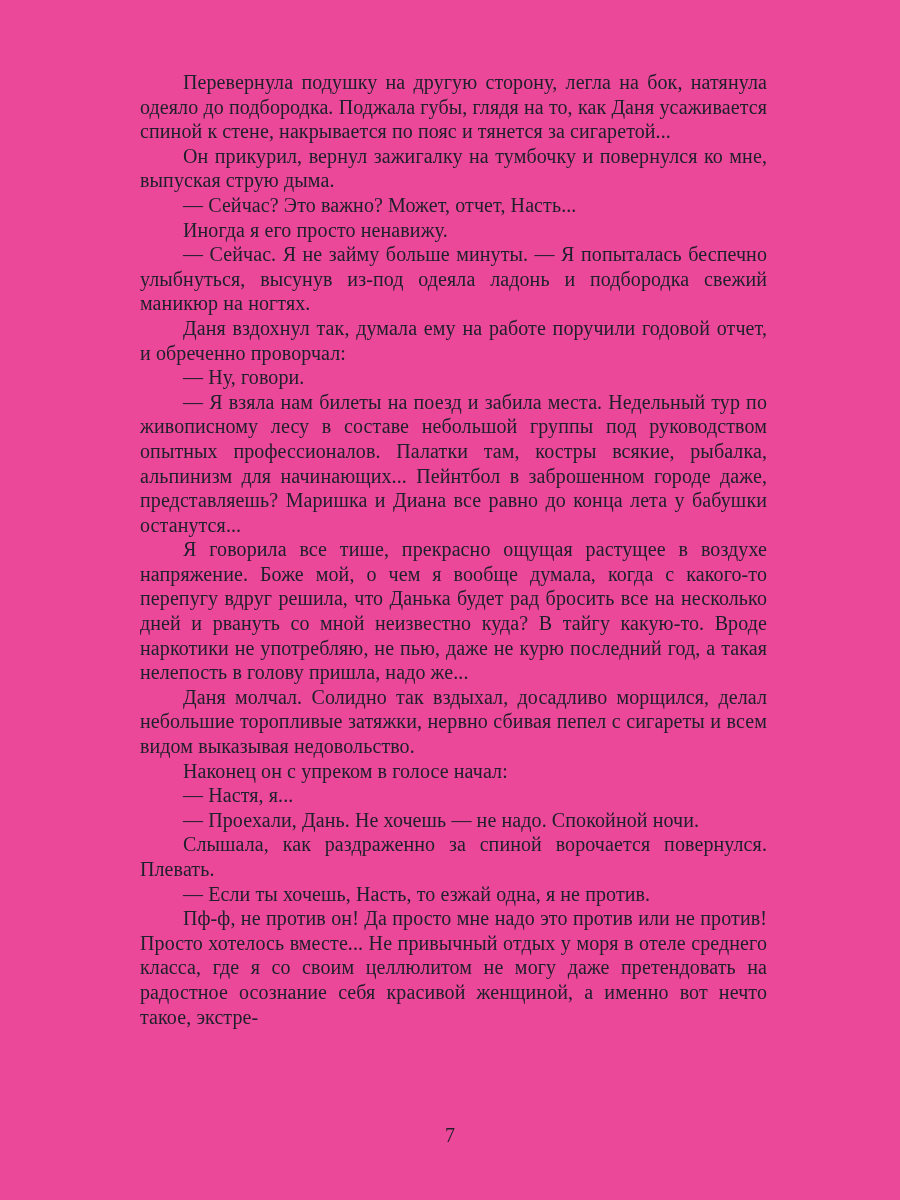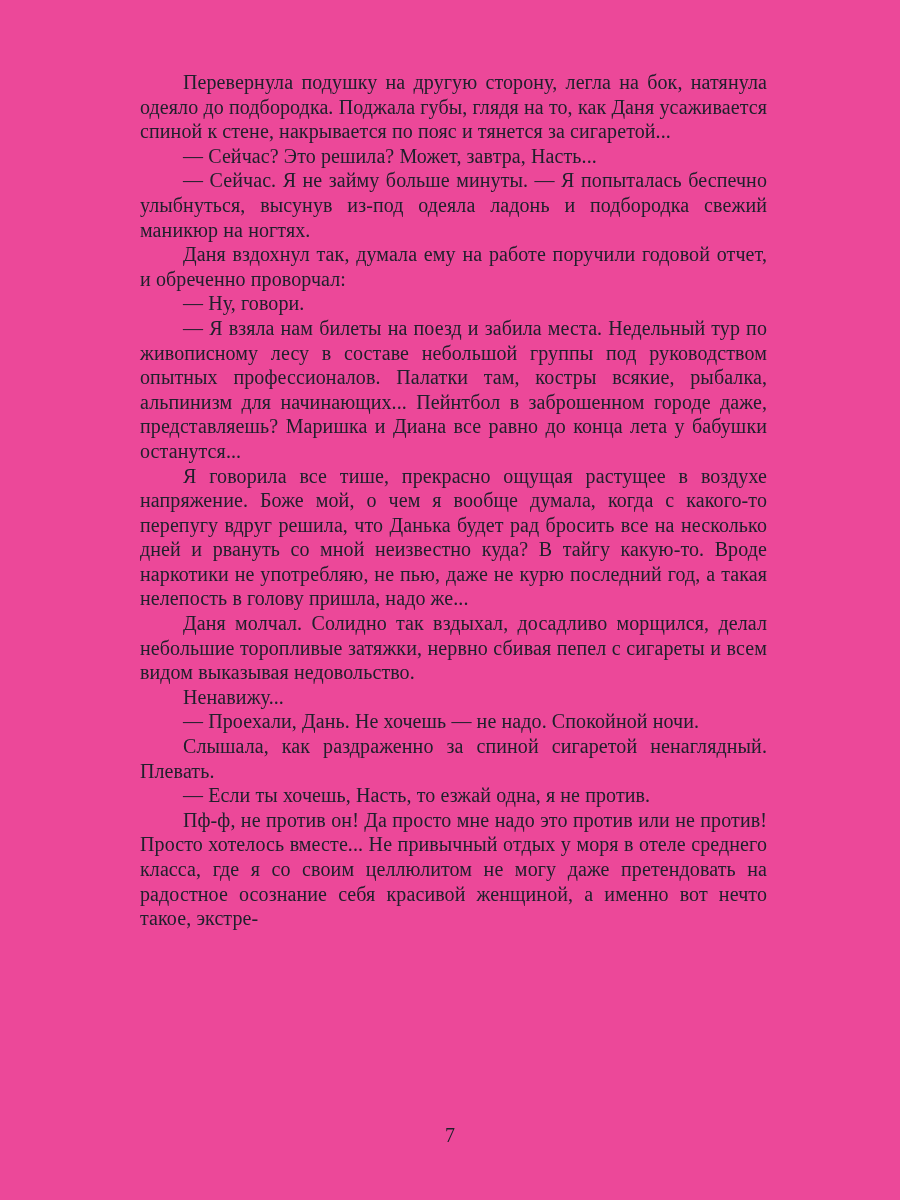--- a/index.html
+++ b/index.html
@@ -42,27 +42,30 @@
     font-size: 20px;
     color: #20202c;
   }
 </style>
 </head>
 <body>
 
 <div class="page">
   <div class="text-block">
       <p>Перевернула подушку на другую сторону, легла на бок, натянула одеяло до подбородка. Поджала губы, глядя на то, как Даня усаживается спиной к стене, накрывается по пояс и тянется за сигаретой...</p>
-      <p>— Сейчас? Это решила? Может, завтра, Насть...</p>
+      <p>Он прикурил, вернул зажигалку на тумбочку и повернулся ко мне, выпуская струю дыма.</p>
+      <p>— Сейчас? Это важно? Может, отчет, Насть...</p>
+      <p>Иногда я его просто ненавижу.</p>
       <p>— Сейчас. Я не займу больше минуты. — Я попыталась беспечно улыбнуться, высунув из-под одеяла ладонь и подбородка свежий маникюр на ногтях.</p>
       <p>Даня вздохнул так, думала ему на работе поручили годовой отчет, и обреченно проворчал:</p>
       <p>— Ну, говори.</p>
       <p>— Я взяла нам билеты на поезд и забила места. Недельный тур по живописному лесу в составе небольшой группы под руководством опытных профессионалов. Палатки там, костры всякие, рыбалка, альпинизм для начинающих... Пейнтбол в заброшенном городе даже, представляешь? Маришка и Диана все равно до конца лета у бабушки останутся...</p>
       <p>Я говорила все тише, прекрасно ощущая растущее в воздухе напряжение. Боже мой, о чем я вообще думала, когда с какого-то перепугу вдруг решила, что Данька будет рад бросить все на несколько дней и рвануть со мной неизвестно куда? В тайгу какую-то. Вроде наркотики не употребляю, не пью, даже не курю последний год, а такая нелепость в голову пришла, надо же...</p>
       <p>Даня молчал. Солидно так вздыхал, досадливо морщился, делал небольшие торопливые затяжки, нервно сбивая пепел с сигареты и всем видом выказывая недовольство.</p>
-      <p>Ненавижу...</p>
+      <p>Наконец он с упреком в голосе начал:</p>
+      <p>— Настя, я...</p>
       <p>— Проехали, Дань. Не хочешь — не надо. Спокойной ночи.</p>
-      <p>Слышала, как раздраженно за спиной сигаретой ненаглядный. Плевать.</p>
+      <p>Слышала, как раздраженно за спиной ворочается повернулся. Плевать.</p>
       <p>— Если ты хочешь, Насть, то езжай одна, я не против.</p>
       <p>Пф-ф, не против он! Да просто мне надо это против или не против! Просто хотелось вместе... Не привычный отдых у моря в отеле среднего класса, где я со своим целлюлитом не могу даже претендовать на радостное осознание себя красивой женщиной, а именно вот нечто такое, экстре-</p>
     </div>
   <div class="page-number">7</div>
 </div>
 
 </body></html>

